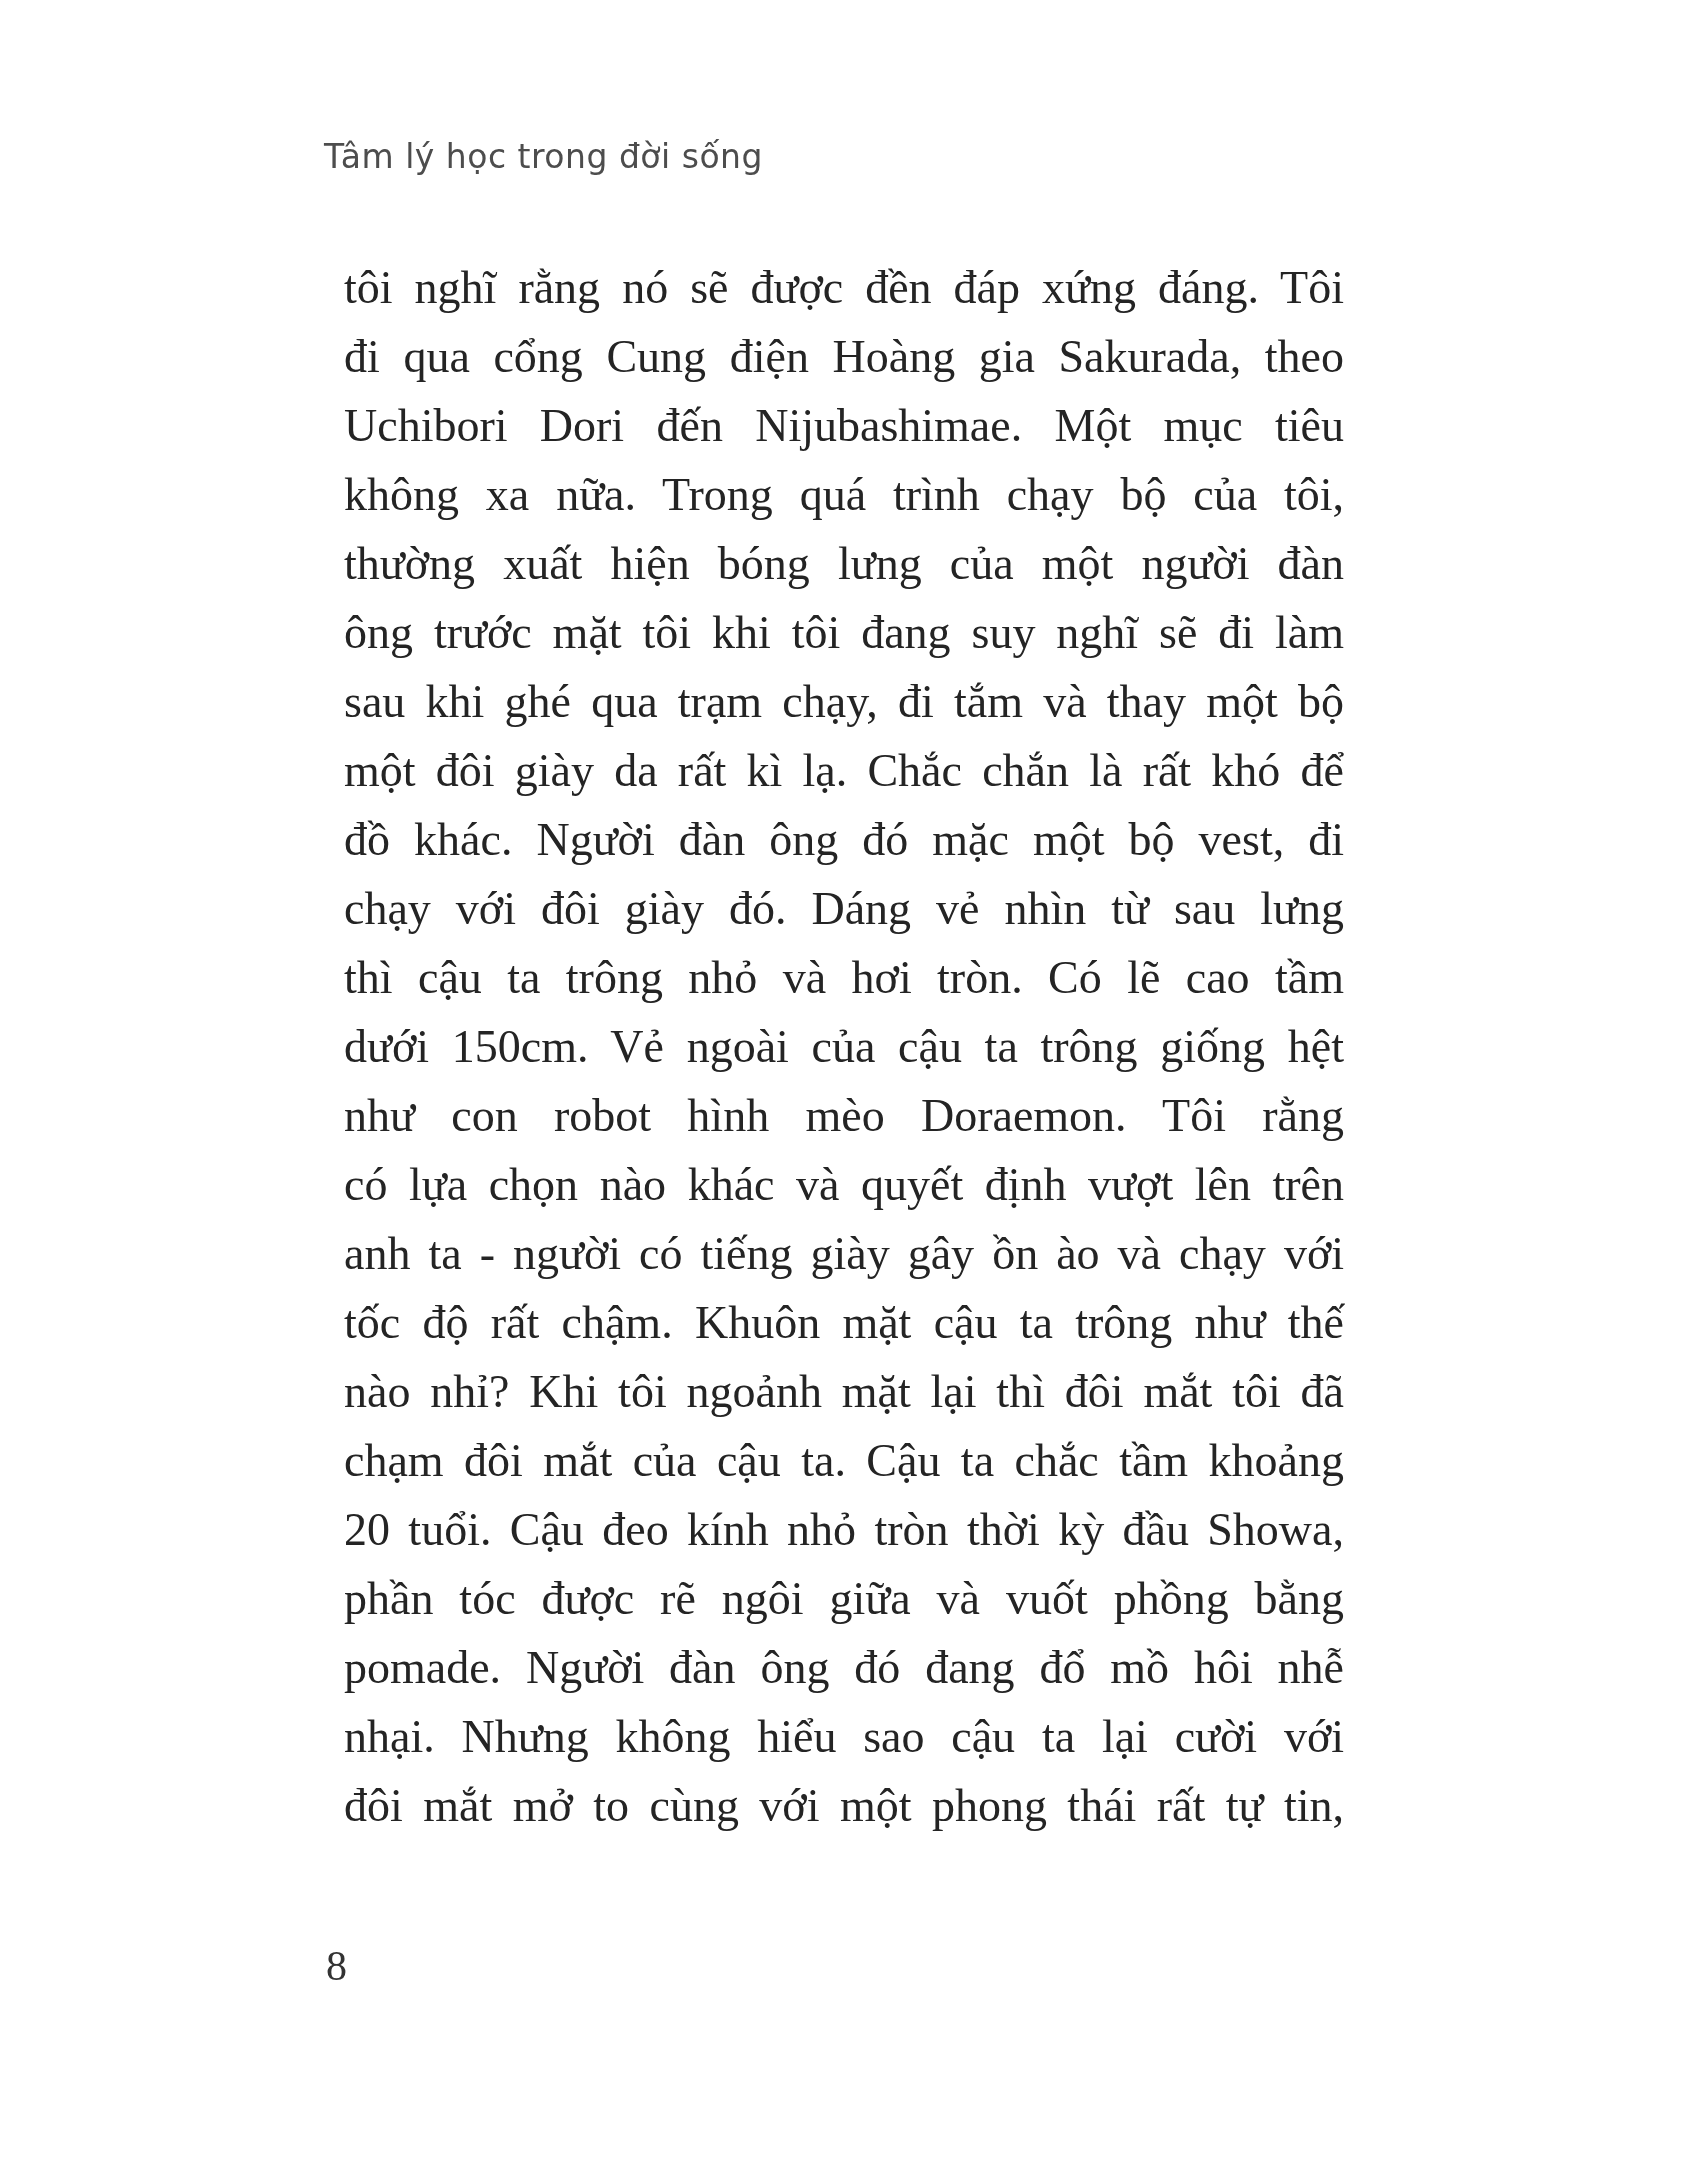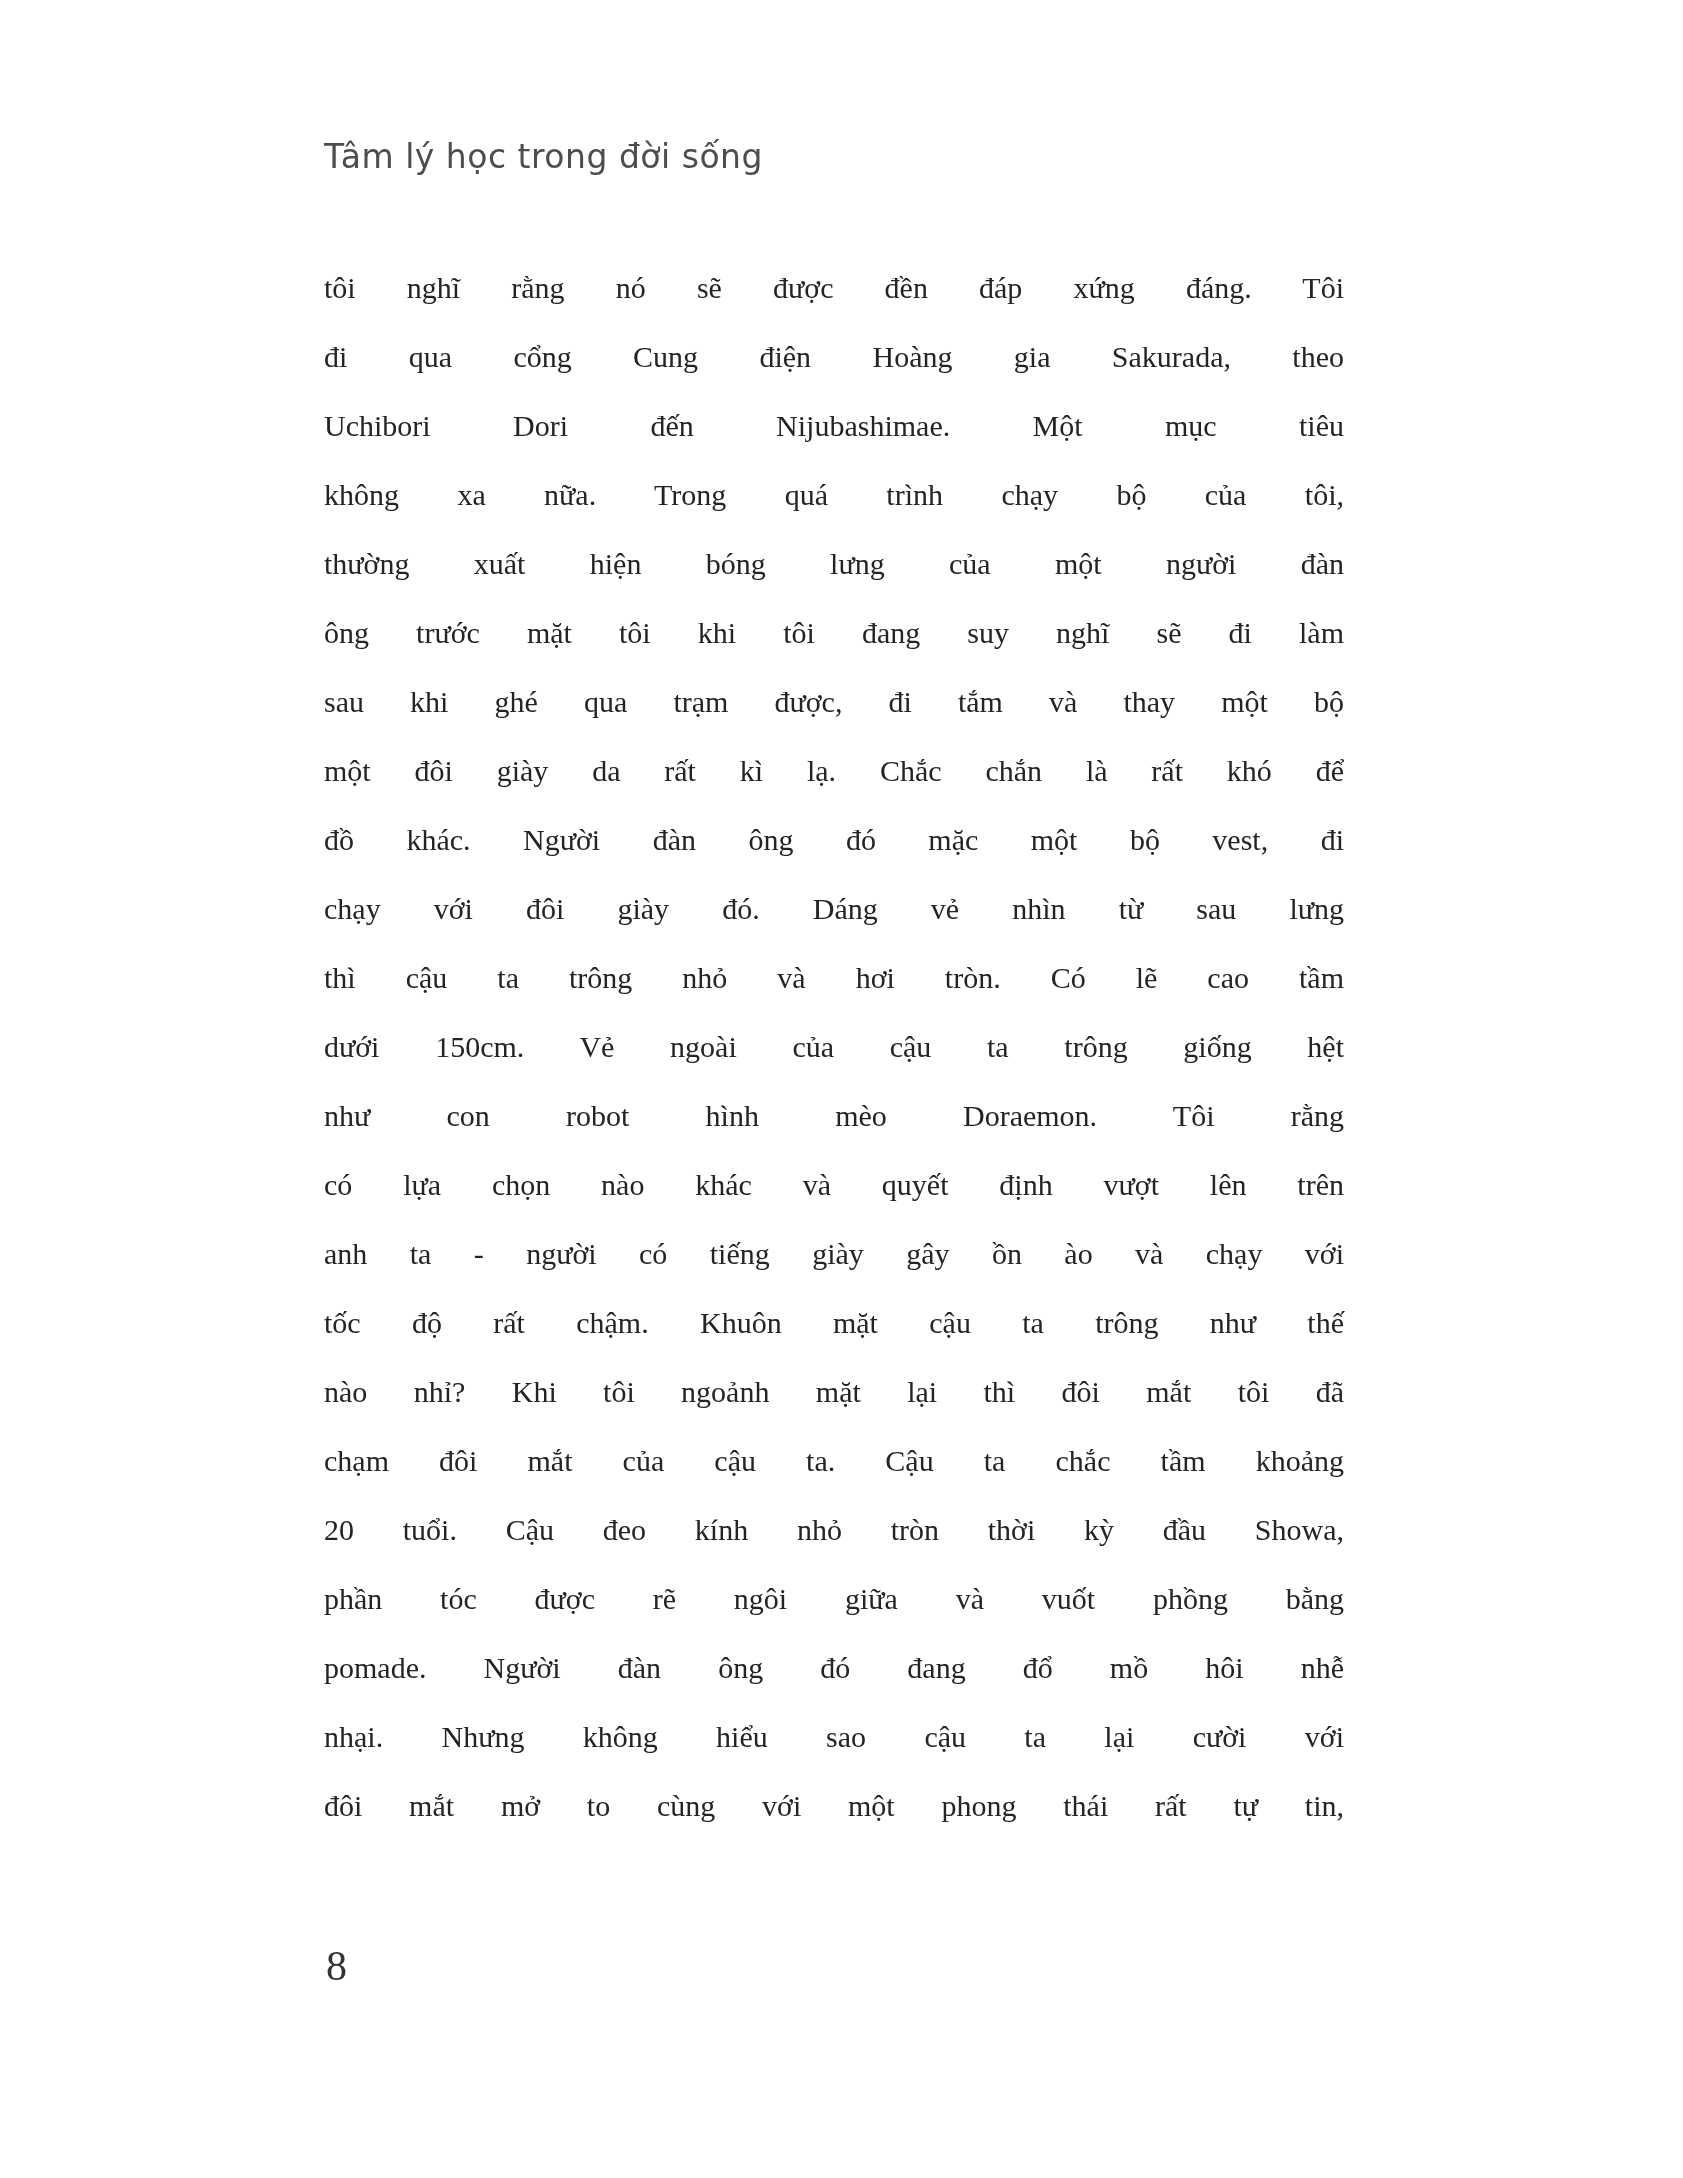--- a/index.html
+++ b/index.html
@@ -25,26 +25,27 @@
     color: #4d4d4d;
   }
   .body-block {
     position: absolute;
     left: 324px;
     top: 253px;
     width: 1020px;
     color: #242424;
   }
   .text-line {
-    font-size: 30px;
+    font-size: 46px;
     line-height: 69px;
     text-align: justify;
     text-align-last: justify;
     -moz-text-align-last: justify;
     white-space: normal;
+    margin-left: 20px;
   }
   .page-number {
     position: absolute;
     left: 326px;
     top: 1942px;
     font-size: 42px;
     color: #333333;
   }
 </style>
 </head>
@@ -53,21 +54,21 @@
 <div class="page">
   <div class="running-header">Tâm lý học trong đời sống</div>
 
   <div class="body-block">
       <div class="text-line">tôi nghĩ rằng nó sẽ được đền đáp xứng đáng. Tôi</div>
       <div class="text-line">đi qua cổng Cung điện Hoàng gia Sakurada, theo</div>
       <div class="text-line">Uchibori Dori đến Nijubashimae. Một mục tiêu</div>
       <div class="text-line">không xa nữa. Trong quá trình chạy bộ của tôi,</div>
       <div class="text-line">thường xuất hiện bóng lưng của một người đàn</div>
       <div class="text-line">ông trước mặt tôi khi tôi đang suy nghĩ sẽ đi làm</div>
-      <div class="text-line">sau khi ghé qua trạm được, đi tắm và thay một bộ</div>
+      <div class="text-line">sau khi ghé qua trạm chạy, đi tắm và thay một bộ</div>
       <div class="text-line">một đôi giày da rất kì lạ. Chắc chắn là rất khó để</div>
       <div class="text-line">đồ khác. Người đàn ông đó mặc một bộ vest, đi</div>
       <div class="text-line">chạy với đôi giày đó. Dáng vẻ nhìn từ sau lưng</div>
       <div class="text-line">thì cậu ta trông nhỏ và hơi tròn. Có lẽ cao tầm</div>
       <div class="text-line">dưới 150cm. Vẻ ngoài của cậu ta trông giống hệt</div>
       <div class="text-line">như con robot hình mèo Doraemon. Tôi rằng</div>
       <div class="text-line">có lựa chọn nào khác và quyết định vượt lên trên</div>
       <div class="text-line">anh ta - người có tiếng giày gây ồn ào và chạy với</div>
       <div class="text-line">tốc độ rất chậm. Khuôn mặt cậu ta trông như thế</div>
       <div class="text-line">nào nhỉ? Khi tôi ngoảnh mặt lại thì đôi mắt tôi đã</div>

